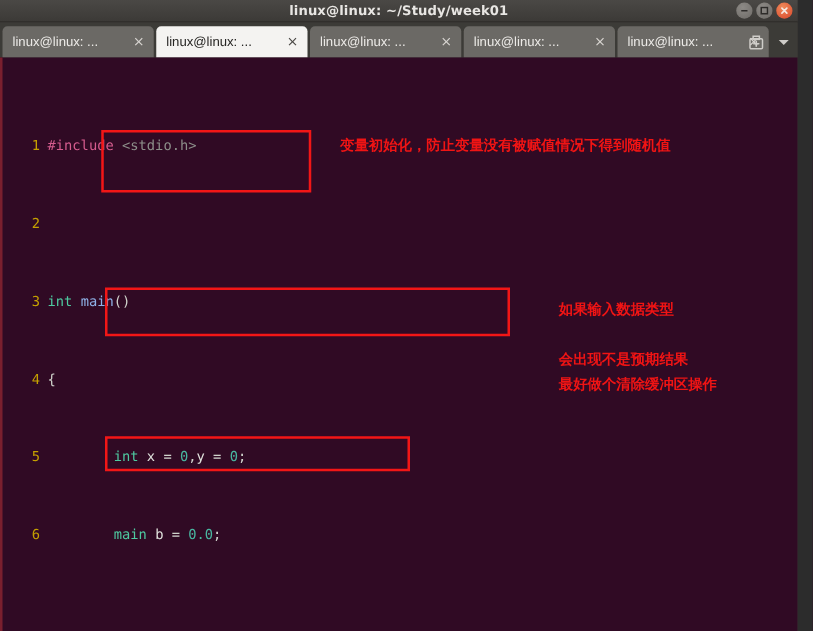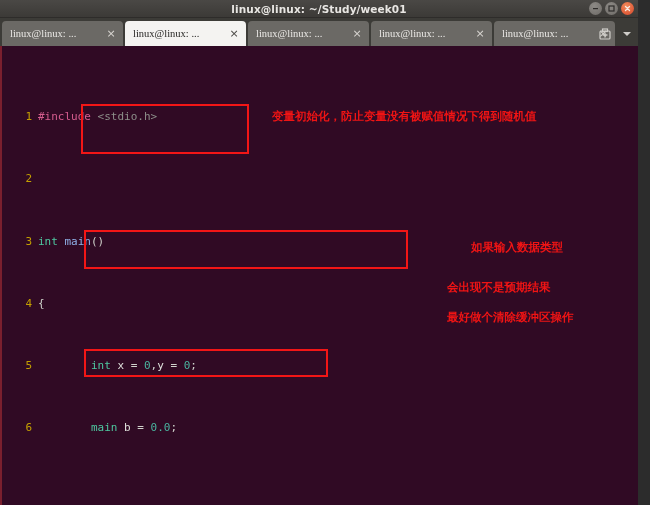--- a/index.html
+++ b/index.html
@@ -91,21 +91,21 @@
     overflow: hidden;
     flex: 0 0 121px;
   }
   .tab.active { background: #f4f3f1; }
   .tab-label {
     color: #eceae7;
     font-size: 10.5px;
     white-space: nowrap;
     overflow: hidden;
     flex: 1;
-    font-family: Liberation Serif, serif;
+    font-family: Liberation Sans, sans-serif;
   }
   .tab.active .tab-label { color: #262523; }
   .tab-close {
     color: #d8d5d1; font-size: 11px;
     width: 12px; text-align: center;
     line-height: 1;
     flex: 0 0 12px;
   }
   .tab.active .tab-close { color: #4a4845; }
   .tabbar-right {
@@ -345,19 +345,19 @@
       
       
       
     </div>
 
     <div class="redbox" style="left:79px; top:58px; width:168px; height:50px;"></div>
     <div class="redbox" style="left:82px; top:184px; width:324px; height:39px;"></div>
     <div class="redbox" style="left:82px; top:303px; width:244px; height:28px;"></div>
 
     <div class="annot" style="left:270px; top:63px;text-align:right;">变量初始化，防止变量没有被赋值情况下得到随机值</div>
-    <div class="annot" style="left:445px; top:194px;margin-left:24px;">如果输入数据类型</div>
+    <div class="annot" style="left:445px; top:194px;">如果输入数据类型</div>
     <div class="annot" style="left:445px; top:234px;">会出现不是预期结果</div>
-    <div class="annot" style="left:445px; top:264px;text-align:right;">最好做个清除缓冲区操作</div>
+    <div class="annot" style="left:445px; top:254px;text-align:right;">最好做个清除缓冲区操作</div>
   </div>
 
 
 </div>
 
 </body></html>

